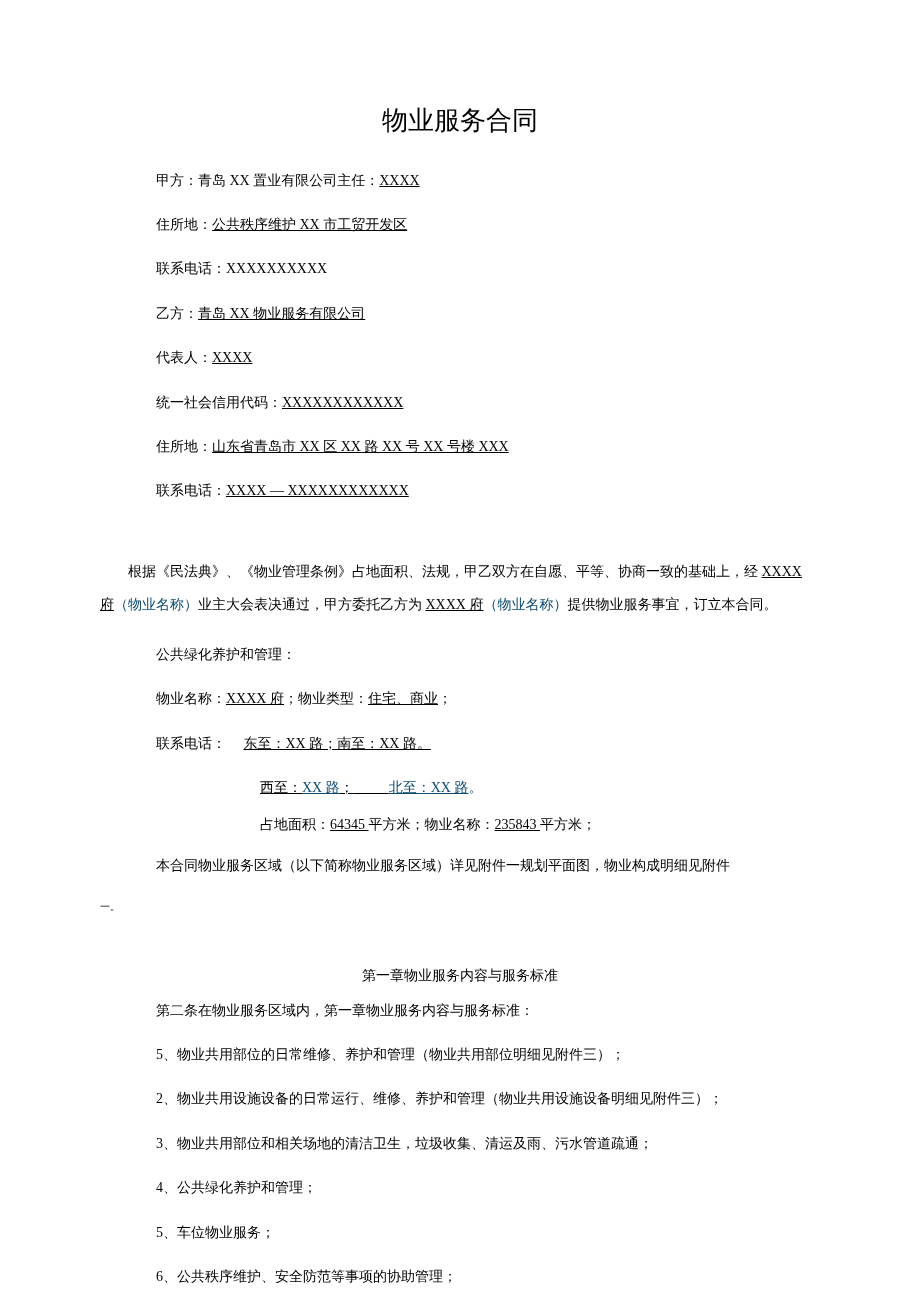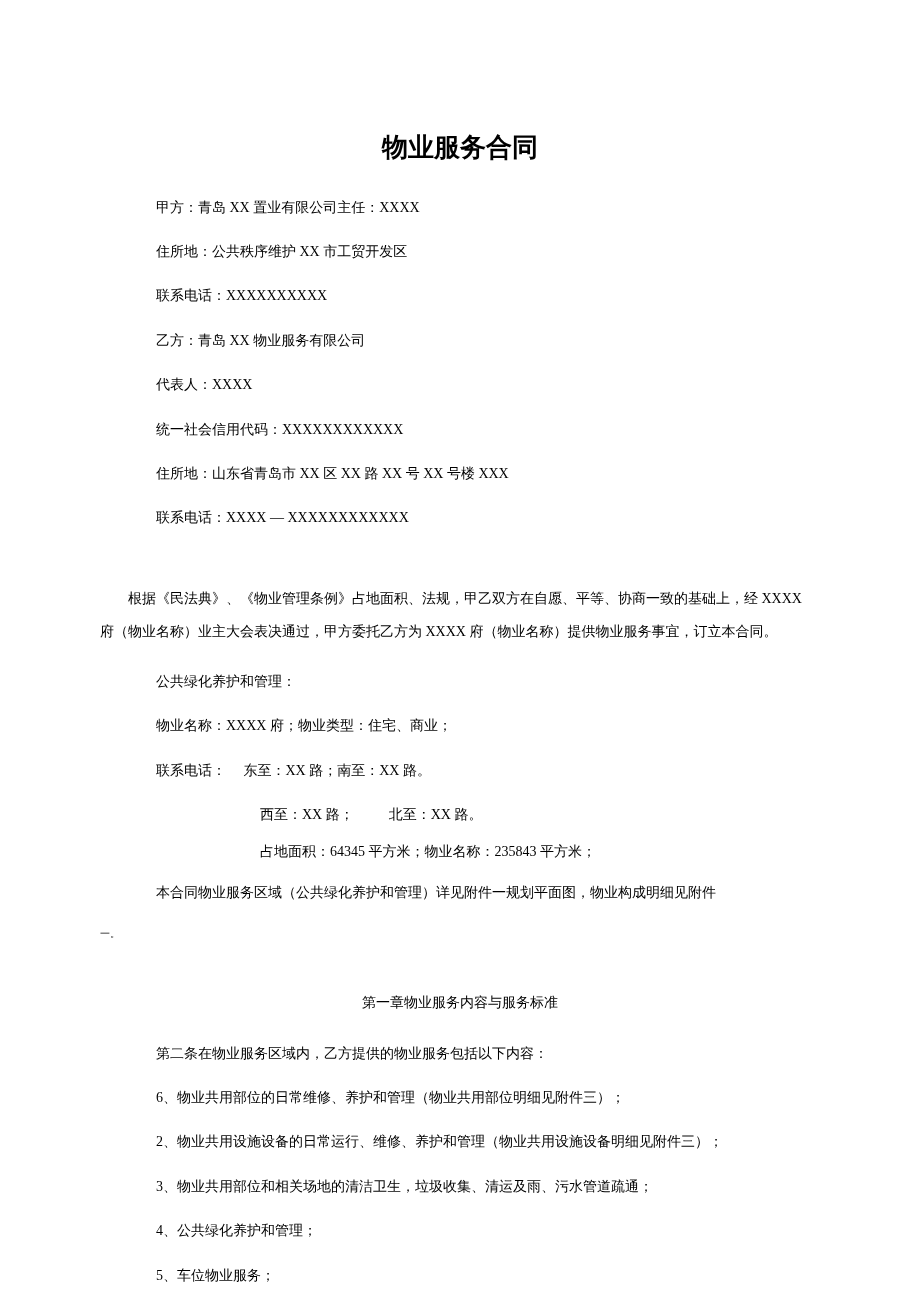--- a/index.html
+++ b/index.html
@@ -10,43 +10,42 @@
       color: #000;
       width: 920px;
       min-height: 1301px;
       padding: 100px 100px 60px 100px;
       line-height: 1.6;
     }
     .title {
       text-align: center;
       font-size: 26px;
       margin-bottom: 28px;
-      font-weight: bold;
-      margin-top: 27px;
+      font-weight: normal;
     }
     .line {
       margin-bottom: 22px;
       padding-left: 56px;
     }
     .line-flush {
       margin-bottom: 22px;
     }
     .para {
       margin-bottom: 22px;
       text-indent: 0;
       line-height: 2.4;
     }
-    .u { }
-    .red { color: #000000; }
+    .u { text-decoration: underline; }
+    .red { color: #0c4a6e; }
     .indent2 { padding-left: 160px; margin-bottom: 15px; }
     .indent3 { padding-left: 160px; margin-bottom: 18px; }
     .section-title {
       text-align: center;
       margin-top: 50px;
-      margin-bottom: 28px;
+      margin-bottom: 12px;
     }
     .small-mark { font-size: 10px; margin-bottom: 40px; }
     .gap { height: 30px; }
   </style>
 </head>
 <body>
 
 <h1 class="title">物业服务合同</h1>
 
 <div class="line">
@@ -99,26 +98,26 @@
 </div>
 
 <div class="indent2">
   <span class="u">西至：</span><span class="u red">XX 路</span><span class="u">；</span><span class="u">&nbsp;&nbsp;&nbsp;&nbsp;&nbsp;&nbsp;&nbsp;&nbsp;&nbsp;&nbsp;</span><span class="u red">北至：</span><span class="u red">XX 路</span><span class="red">。</span>
 </div>
 
 <div class="indent3">
   <span>占地面积：</span><span class="u">64345 </span><span>平方米；物业名称：</span><span class="u">235843 </span><span>平方米；</span>
 </div>
 
-<div class="line">本合同物业服务区域（公共绿化养护和管理）详见附件一规划平面图，物业构成明细见附件</div>
+<div class="line">本合同物业服务区域（以下简称物业服务区域）详见附件一规划平面图，物业构成明细见附件</div>
 
 <div class="line-flush small-mark">一。</div>
 
 <div class="section-title">第一章物业服务内容与服务标准</div>
 
-<div class="line">第二条在物业服务区域内，乙方提供的物业服务包括以下内容：</div>
+<div class="line">第二条在物业服务区域内，第一章物业服务内容与服务标准：</div>
 
-<div class="line">6、物业共用部位的日常维修、养护和管理（物业共用部位明细见附件三）；</div>
+<div class="line">5、物业共用部位的日常维修、养护和管理（物业共用部位明细见附件三）；</div>
 <div class="line">2、物业共用设施设备的日常运行、维修、养护和管理（物业共用设施设备明细见附件三）；</div>
 <div class="line">3、物业共用部位和相关场地的清洁卫生，垃圾收集、清运及雨、污水管道疏通；</div>
 <div class="line">4、公共绿化养护和管理；</div>
 <div class="line">5、车位物业服务；</div>
 <div class="line">6、公共秩序维护、安全防范等事项的协助管理；</div>
 
 </body></html>

